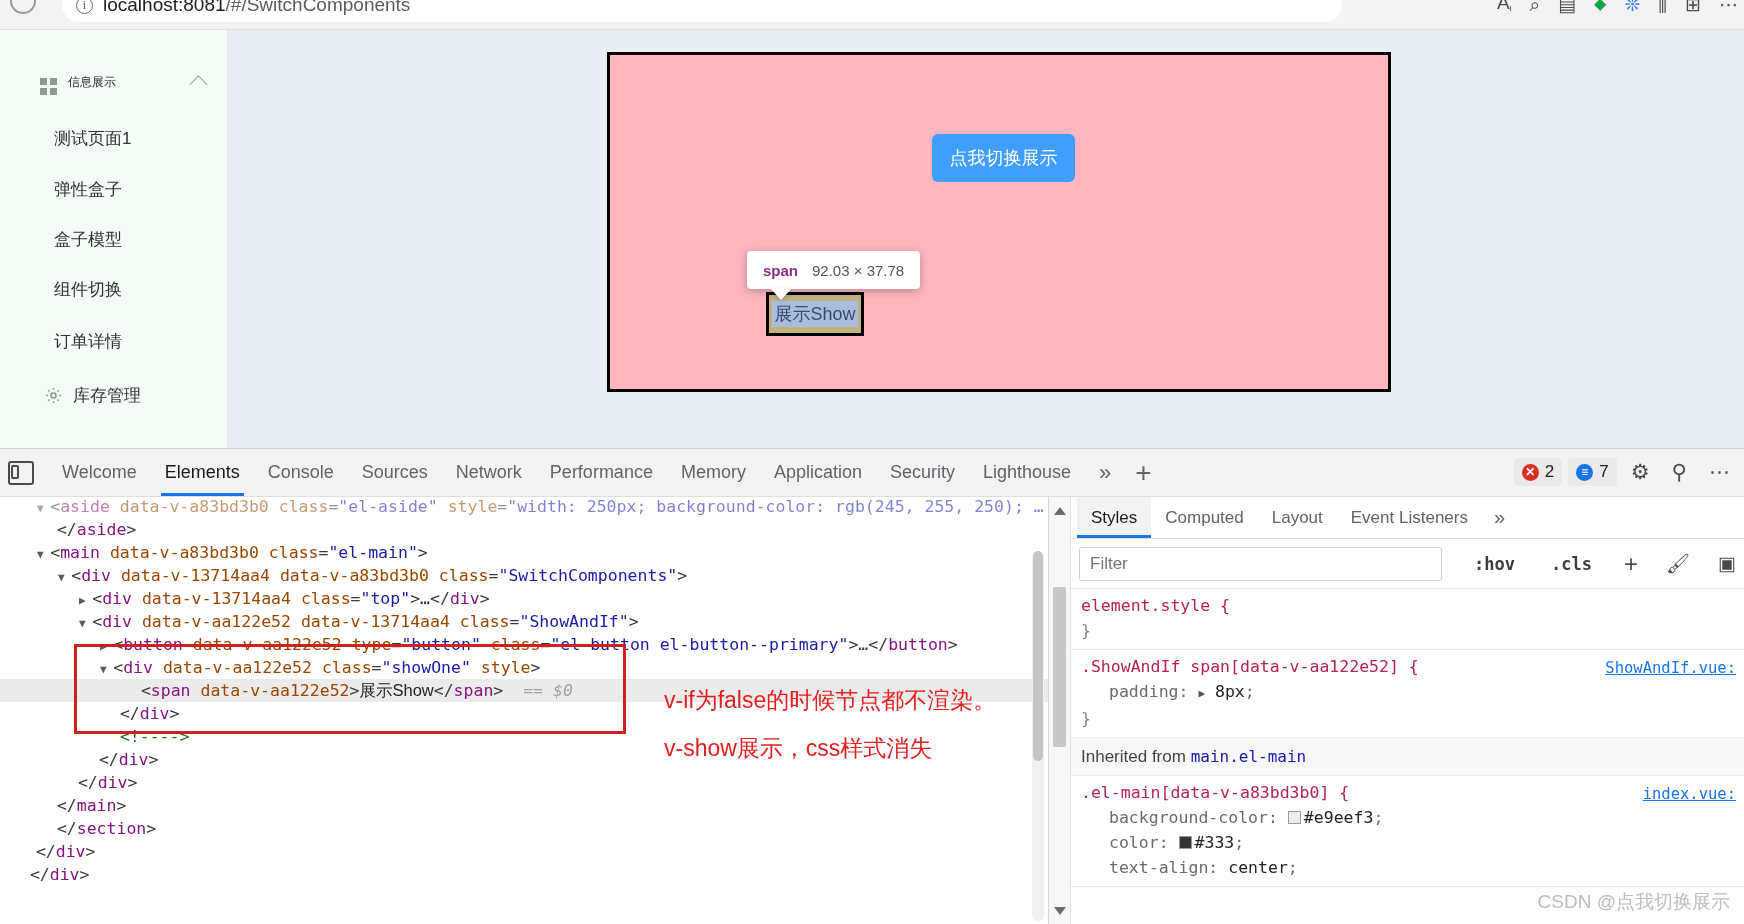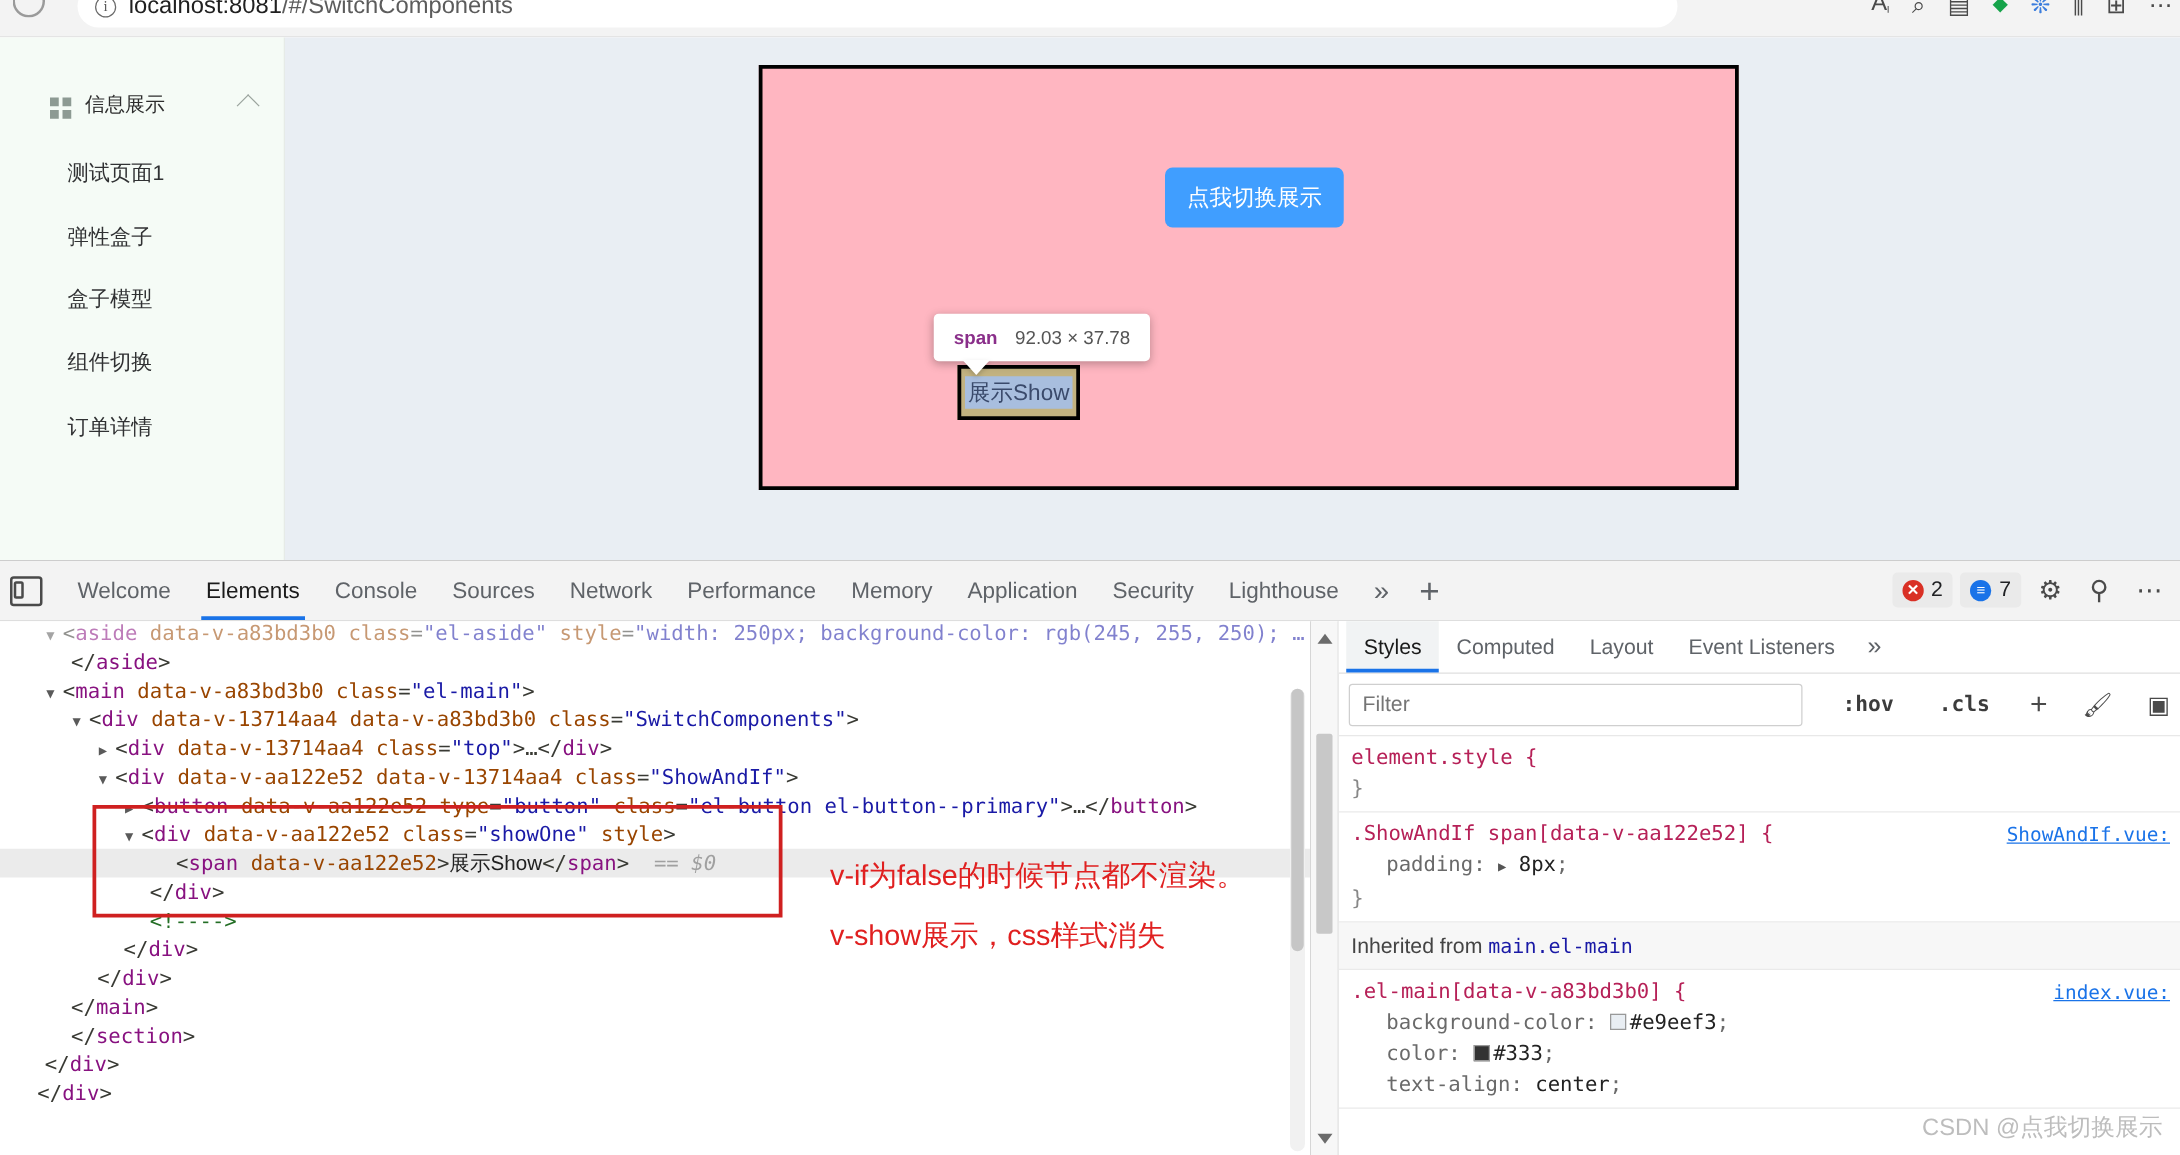--- a/index.html
+++ b/index.html
@@ -62,21 +62,21 @@
   }
   .grid-icon {
     position: absolute; left: 40px; top: 48px;
     width: 17px; height: 17px;
     display: grid; grid-template-columns: 7px 7px;
     grid-template-rows: 7px 7px; gap: 3px;
   }
   .grid-icon i { background: #8d9a93; display: block; }
   .aside-head-label {
     position: absolute; left: 68px; top: 44px;
-    font-size: 16px; color: #2d2d2d;
+    font-size: 12px; color: #2d2d2d;
   }
   .chevron-up {
     position: absolute; right: 22px; top: 48px;
     width: 13px; height: 13px;
     border-left: 1.6px solid #9aa39d; border-top: 1.6px solid #9aa39d;
     transform: rotate(45deg);
   }
   .menu-item {
     position: absolute; left: 0; width: 228px; height: 50px;
     display: flex; align-items: center; padding-left: 54px;
@@ -375,20 +375,27 @@
         <span>弹性盒子</span>
       </div>
       <div class="menu-item" style="top:184px">
         <span>盒子模型</span>
       </div>
       <div class="menu-item" style="top:234px">
         <span>组件切换</span>
       </div>
       <div class="menu-item" style="top:286px">
         <span>订单详情</span>
+      </div>
+      <div class="menu-item with-icon" style="top:340px">
+        <svg class="gear-glyph" viewBox="0 0 24 24" fill="none" stroke="currentColor" stroke-width="1.8">
+          <circle cx="12" cy="12" r="3.2"></circle>
+          <path d="M12 2.6v2.1M12 19.3v2.1M2.6 12h2.1M19.3 12h2.1M5.4 5.4l1.5 1.5M17.1 17.1l1.5 1.5M18.6 5.4l-1.5 1.5M6.9 17.1l-1.5 1.5"></path>
+        </svg>
+        <span>库存管理</span>
       </div>
     </div>
 
     <div class="el-main">
       <div class="pink-box">
         <button class="el-button-primary">点我切换展示</button>
         <div class="show-span-box">
           <span class="show-span-text">展示Show</span>
         </div>
         <div class="inspect-tooltip">

